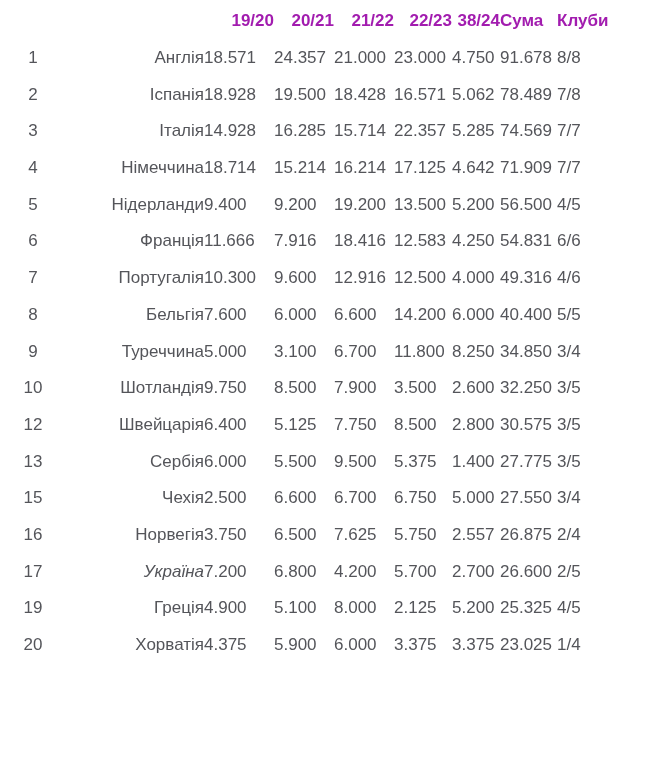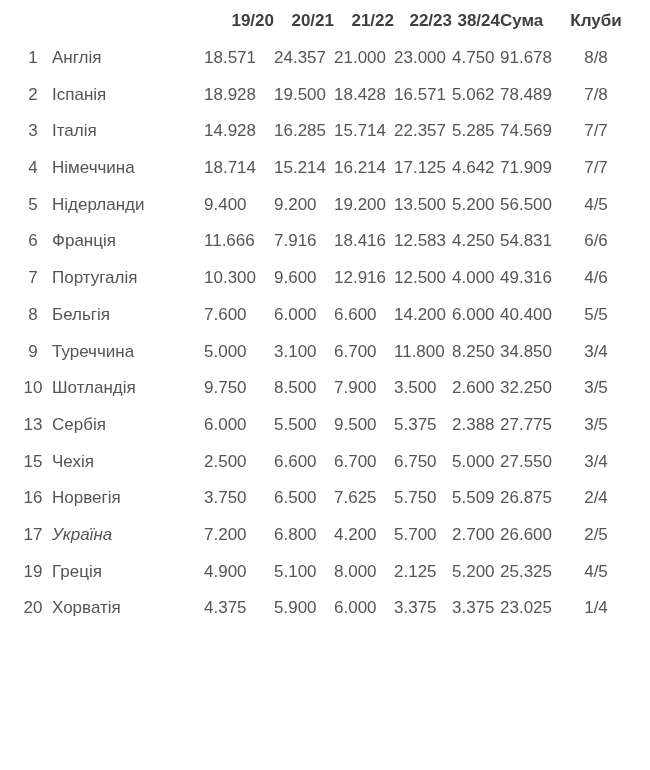--- a/index.html
+++ b/index.html
@@ -15,39 +15,39 @@
     border-collapse: collapse;
     table-layout: fixed;
     width: 621px;
     margin-left: 14px;
     margin-top: 3px;
   }
   table.coef tr { height: 36.7px; }
   table.coef th {
     font-size: 17px;
     font-weight: bold;
-    color: #404040;
+    color: #a21caf;
     padding: 0;
     vertical-align: middle;
     white-space: nowrap;
   }
   table.coef td {
     font-size: 17px;
     font-weight: normal;
     color: #54555a;
     padding: 0;
     vertical-align: middle;
     white-space: nowrap;
   }
   .c-rank   { text-align: center; }
-  .c-country{ text-align: left; padding-left: 12px; }
+  .c-country{ text-align: right; padding-left: 12px; }
   .c-val    { text-align: left; }
   th.c-val  { text-align: right; padding-right: 12px; }
   .c-sum    { text-align: left; }
-  .c-clubs  { text-align: center; }
+  .c-clubs  { text-align: left; }
   td.bold   { font-weight: bold; color: #3f4145; font-style: italic; }
 </style>
 </head>
 <body>
 
 <table class="coef">
   <colgroup>
     <col style="width:38px">
     <col style="width:152px">
     <col style="width:70px">
@@ -176,27 +176,38 @@
         <td class="c-country">Шотландія</td>
         <td class="c-val">9.750</td>
         <td class="c-val">8.500</td>
         <td class="c-val">7.900</td>
         <td class="c-val">3.500</td>
         <td class="c-val">2.600</td>
         <td class="c-sum">32.250</td>
         <td class="c-clubs">3/5</td>
       </tr>
       <tr>
+        <td class="c-rank">12</td>
+        <td class="c-country">Швейцарія</td>
+        <td class="c-val">6.400</td>
+        <td class="c-val">5.125</td>
+        <td class="c-val">7.750</td>
+        <td class="c-val">8.500</td>
+        <td class="c-val">2.800</td>
+        <td class="c-sum">30.575</td>
+        <td class="c-clubs">3/5</td>
+      </tr>
+      <tr>
         <td class="c-rank">13</td>
         <td class="c-country">Сербія</td>
         <td class="c-val">6.000</td>
         <td class="c-val">5.500</td>
         <td class="c-val">9.500</td>
         <td class="c-val">5.375</td>
-        <td class="c-val">2.388</td>
+        <td class="c-val">1.400</td>
         <td class="c-sum">27.775</td>
         <td class="c-clubs">3/5</td>
       </tr>
       <tr>
         <td class="c-rank">15</td>
         <td class="c-country">Чехія</td>
         <td class="c-val">2.500</td>
         <td class="c-val">6.600</td>
         <td class="c-val">6.700</td>
         <td class="c-val">6.750</td>
@@ -204,21 +215,21 @@
         <td class="c-sum">27.550</td>
         <td class="c-clubs">3/4</td>
       </tr>
       <tr>
         <td class="c-rank">16</td>
         <td class="c-country">Норвегія</td>
         <td class="c-val">3.750</td>
         <td class="c-val">6.500</td>
         <td class="c-val">7.625</td>
         <td class="c-val">5.750</td>
-        <td class="c-val">5.509</td>
+        <td class="c-val">2.557</td>
         <td class="c-sum">26.875</td>
         <td class="c-clubs">2/4</td>
       </tr>
       <tr>
         <td class="c-rank">17</td>
         <td class="c-country bold">Україна</td>
         <td class="c-val">7.200</td>
         <td class="c-val">6.800</td>
         <td class="c-val">4.200</td>
         <td class="c-val">5.700</td>

